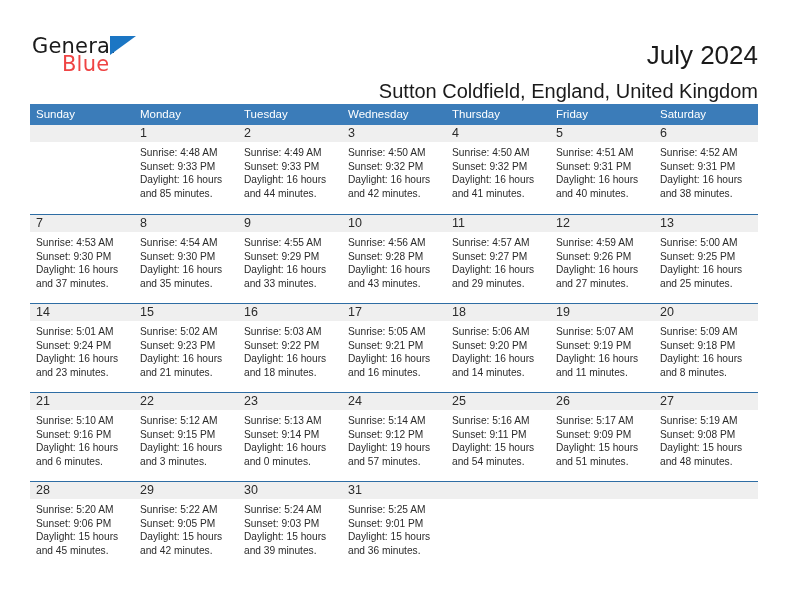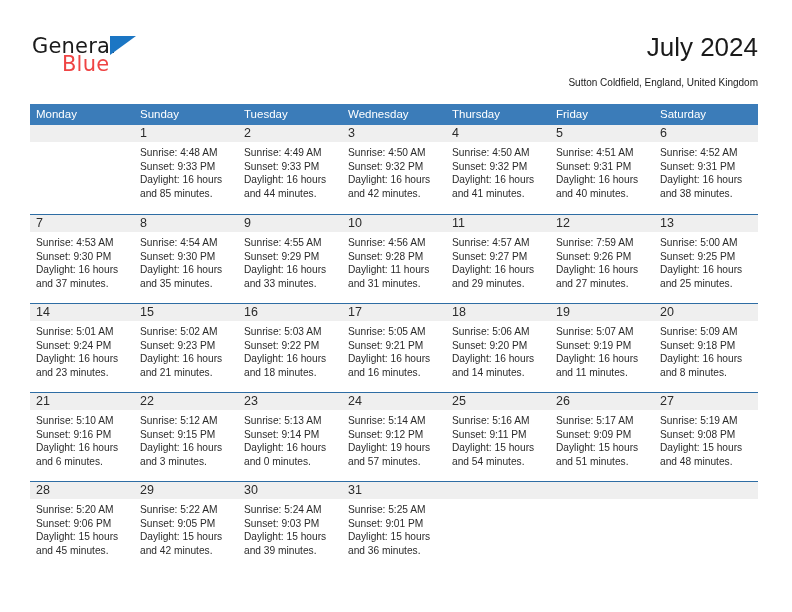--- a/index.html
+++ b/index.html
@@ -62,32 +62,32 @@
     top: 18px;
     font-size: 21px;
     letter-spacing: 0.2px;
     color: #ef4444;
     font-family: "DejaVu Sans", sans-serif;
     font-weight: 400;
   }
   .title-block {
     position: absolute;
     right: 0;
-    top: 4px;
+    top: 12px;
     text-align: right;
   }
   .cal-title {
     font-size: 26px;
     color: #1a1a1a;
     line-height: 30px;
     white-space: nowrap;
   }
   .cal-subtitle {
     margin-top: 12px;
-    font-size: 10px;
+    font-size: 20px;
     color: #1a1a1a;
     line-height: 18px;
     white-space: nowrap;
   }
 
   
   .calendar {
     position: absolute;
     left: 30px;
     top: 104px;
@@ -167,22 +167,22 @@
     <div class="title-block">
       <div class="cal-title">July 2024</div>
       <div class="cal-subtitle">Sutton Coldfield, England, United Kingdom</div>
     </div>
 
   </div>
 
   <div class="calendar">
 
     <div class="weekdays">
+      <div class="weekday">Sunday</div>
       <div class="weekday">Monday</div>
-      <div class="weekday">Sunday</div>
       <div class="weekday">Tuesday</div>
       <div class="weekday">Wednesday</div>
       <div class="weekday">Thursday</div>
       <div class="weekday">Friday</div>
       <div class="weekday">Saturday</div>
     </div>
 
     <div id="weeks-container">
         <div class="week">
           <div class="day empty">
@@ -282,39 +282,39 @@
               <div class="dl">Daylight: 16 hours and 33 minutes.</div>
             </div>
           </div>
           <div class="day">
             <div class="day-num-band">
               <span class="day-num">10</span>
             </div>
             <div class="day-info">
               <div>Sunrise: 4:56 AM</div>
               <div>Sunset: 9:28 PM</div>
-              <div class="dl">Daylight: 11 hours and 31 minutes.</div>
+              <div class="dl">Daylight: 16 hours and 43 minutes.</div>
             </div>
           </div>
           <div class="day">
             <div class="day-num-band">
               <span class="day-num">11</span>
             </div>
             <div class="day-info">
               <div>Sunrise: 4:57 AM</div>
               <div>Sunset: 9:27 PM</div>
               <div class="dl">Daylight: 16 hours and 29 minutes.</div>
             </div>
           </div>
           <div class="day">
             <div class="day-num-band">
               <span class="day-num">12</span>
             </div>
             <div class="day-info">
-              <div>Sunrise: 7:59 AM</div>
+              <div>Sunrise: 4:59 AM</div>
               <div>Sunset: 9:26 PM</div>
               <div class="dl">Daylight: 16 hours and 27 minutes.</div>
             </div>
           </div>
           <div class="day">
             <div class="day-num-band">
               <span class="day-num">13</span>
             </div>
             <div class="day-info">
               <div>Sunrise: 5:00 AM</div>

